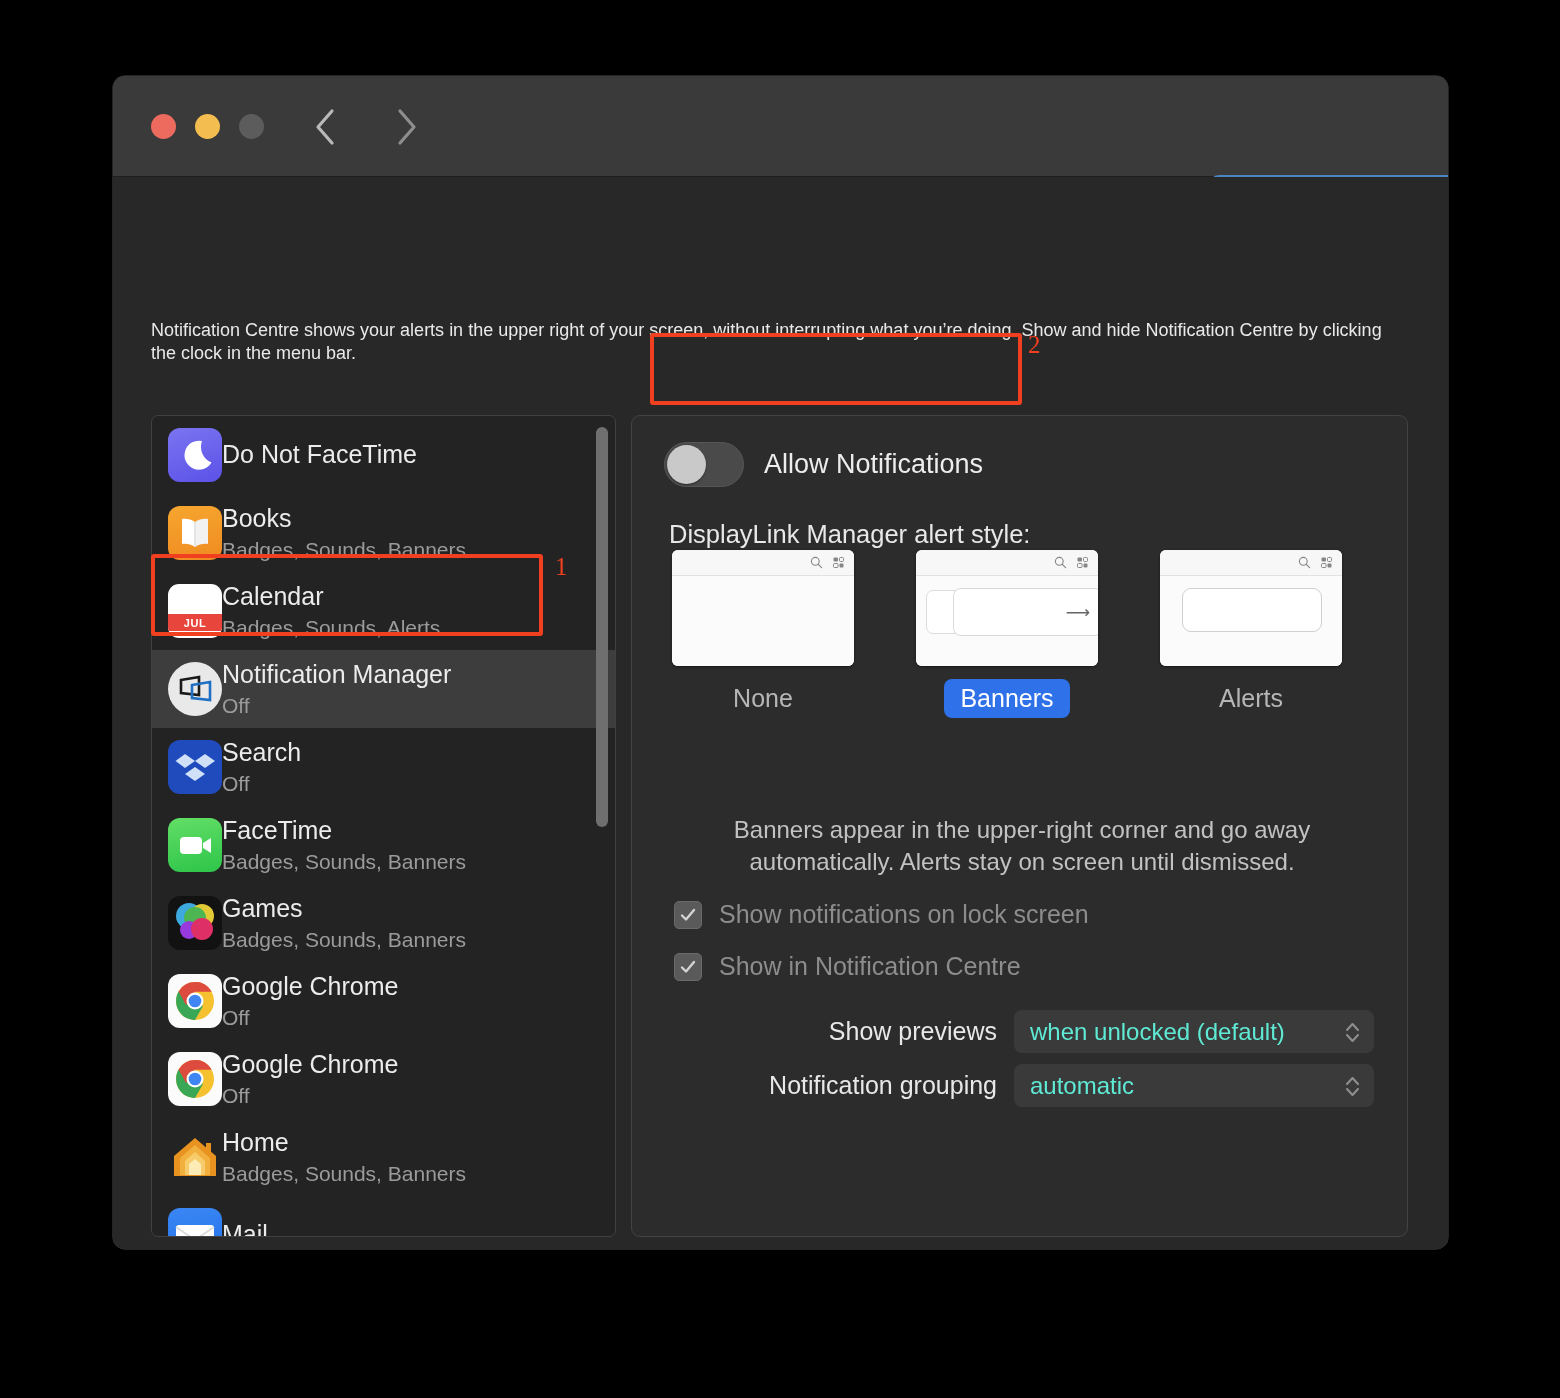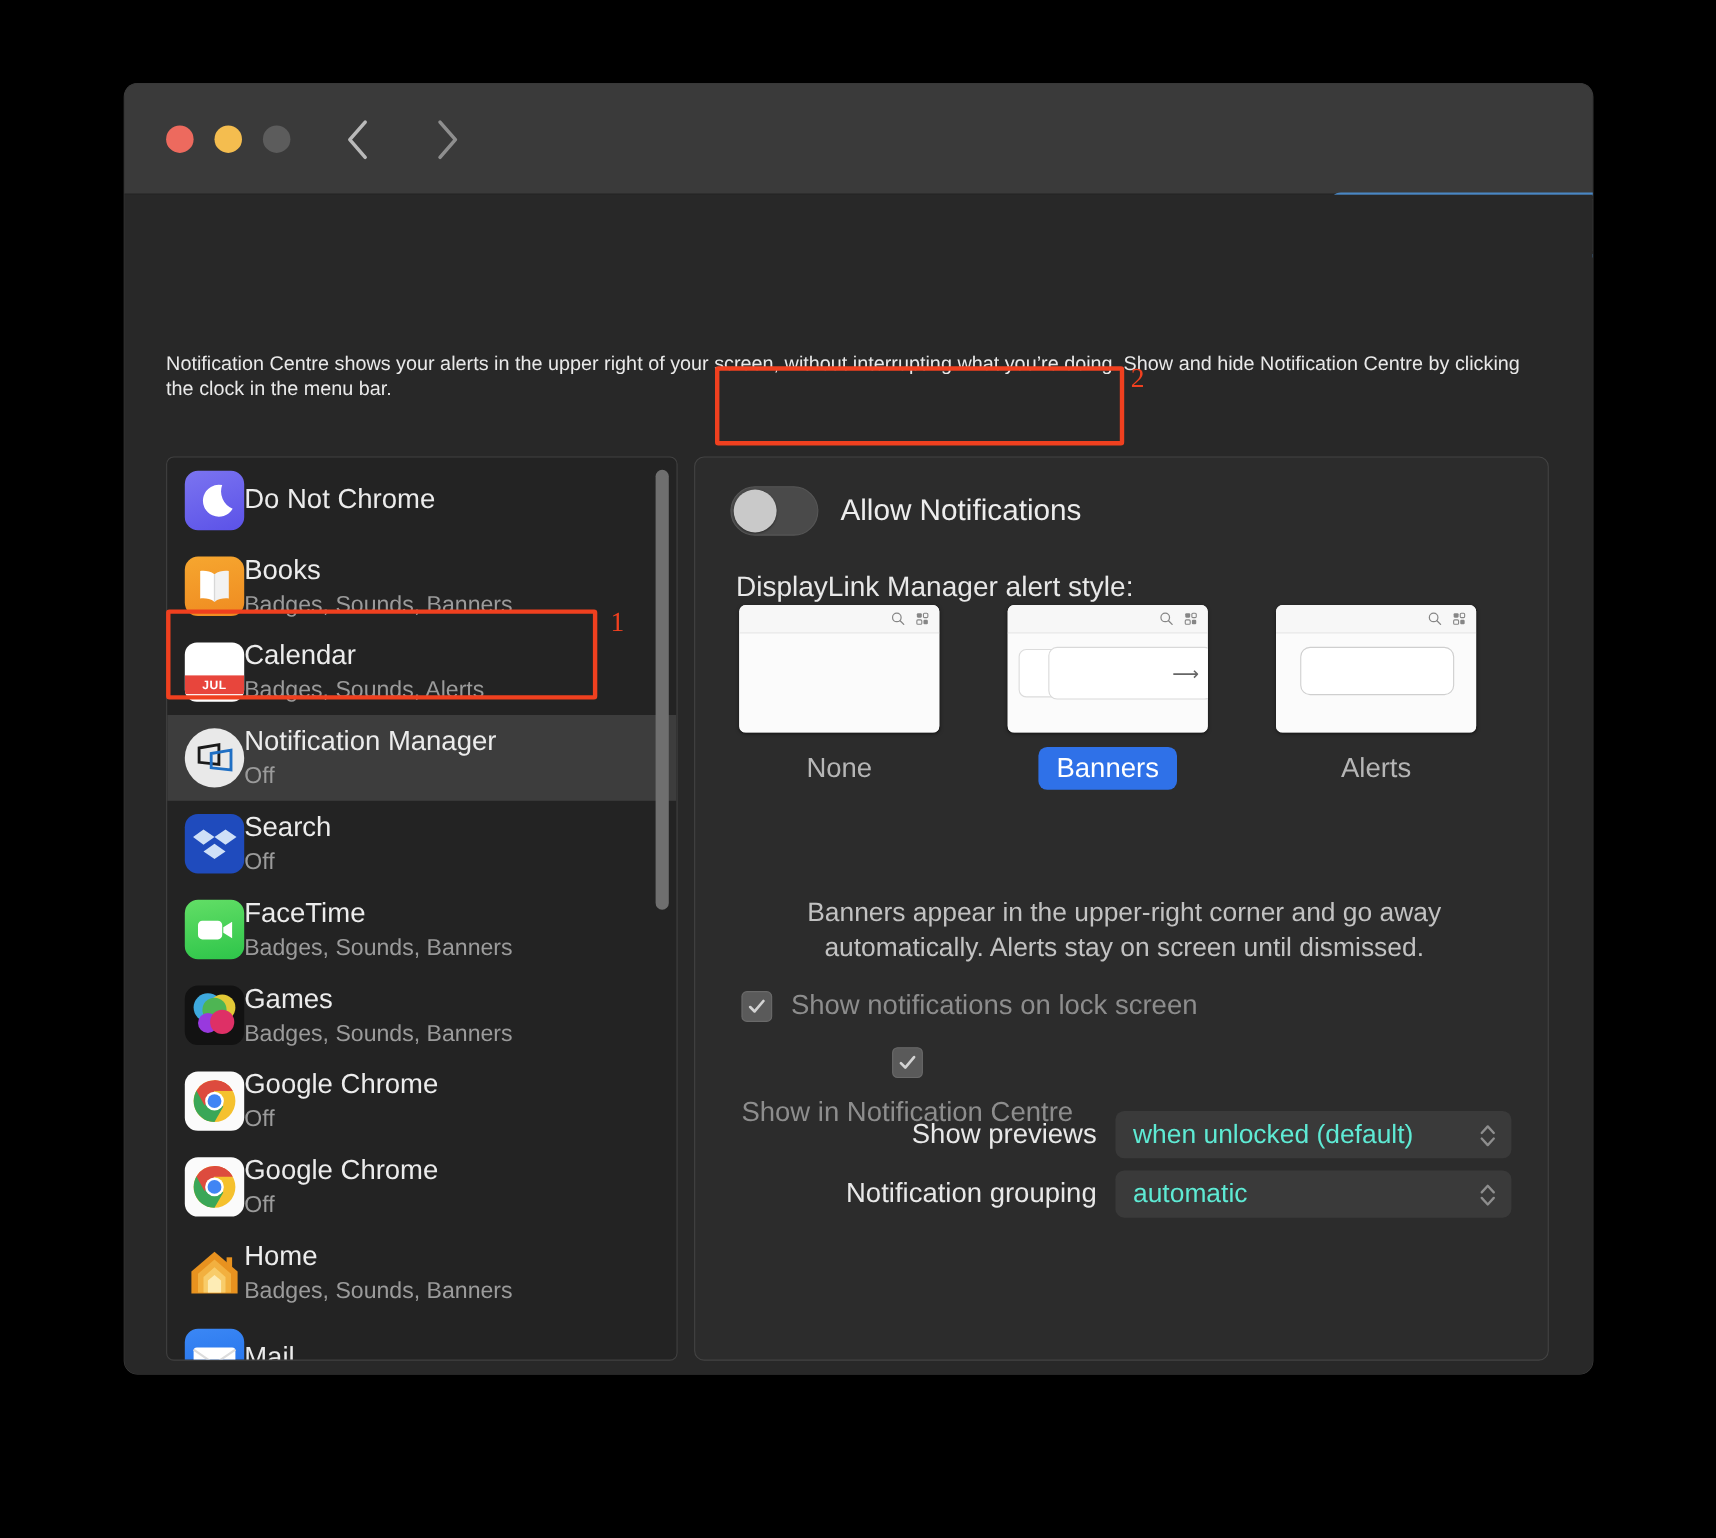--- a/index.html
+++ b/index.html
@@ -212,21 +212,21 @@
   .style-desc {
     position: absolute; left: 40px; top: 398px; width: 700px;
     text-align: center; font-size: 24px; line-height: 1.32; color: #c2c2c2;
   }
 
   .checkline {
     position: absolute; left: 42px;
     display: flex; align-items: center; gap: 17px;
   }
   .checkline.one { top: 484px; }
-  .checkline.two { top: 536px; flex-direction: column; }
+  .checkline.two { top: 536px; }
   .cbox {
     width: 28px; height: 28px; border-radius: 5px;
     background: #5a5a5a; border: 1px solid #6a6a6a;
     display: flex; align-items: center; justify-content: center; flex: none;
   }
   .cbox svg { display: block; }
   .checklabel { font-size: 25px; color: #8d8d8d; }
 
   .field-row {
     position: absolute; left: 42px; width: 700px;
@@ -304,21 +304,21 @@
 
       <div class="blurb">Notification Centre shows your alerts in the upper right of your screen, without interrupting what you’re doing. Show and hide Notification Centre by clicking the clock in the menu bar.</div>
 
       <div class="list-panel">
         <div class="list-scroll" id="app-list">
             <div class="row">
               <span class="ic ic-dnd"><svg width="54" height="54" viewBox="0 0 54 54">
                   <path d="M34 13a14.5 14.5 0 1 0 9.5 21.5A17 17 0 0 1 34 13z" fill="#ffffff"></path>
                 </svg></span>
               <span class="txt">
-                <span class="name">Do Not Chrome</span>
+                <span class="name">Do Not FaceTime</span>
               </span>
             </div>
             <div class="row">
               <span class="ic ic-books"><svg width="54" height="54" viewBox="0 0 54 54">
                   <path d="M27 16c-4-3-9-3.5-13-3v25c4-.5 9 0 13 3z" fill="#fff"></path>
                   <path d="M27 16c4-3 9-3.5 13-3v25c-4-.5-9 0-13 3z" fill="#f2f2f2"></path>
                   <line x1="27" y1="16" x2="27" y2="41" stroke="#d8d8d8" stroke-width="1.2"></line>
                 </svg></span>
               <span class="txt">
                 <span class="name">Books</span>

